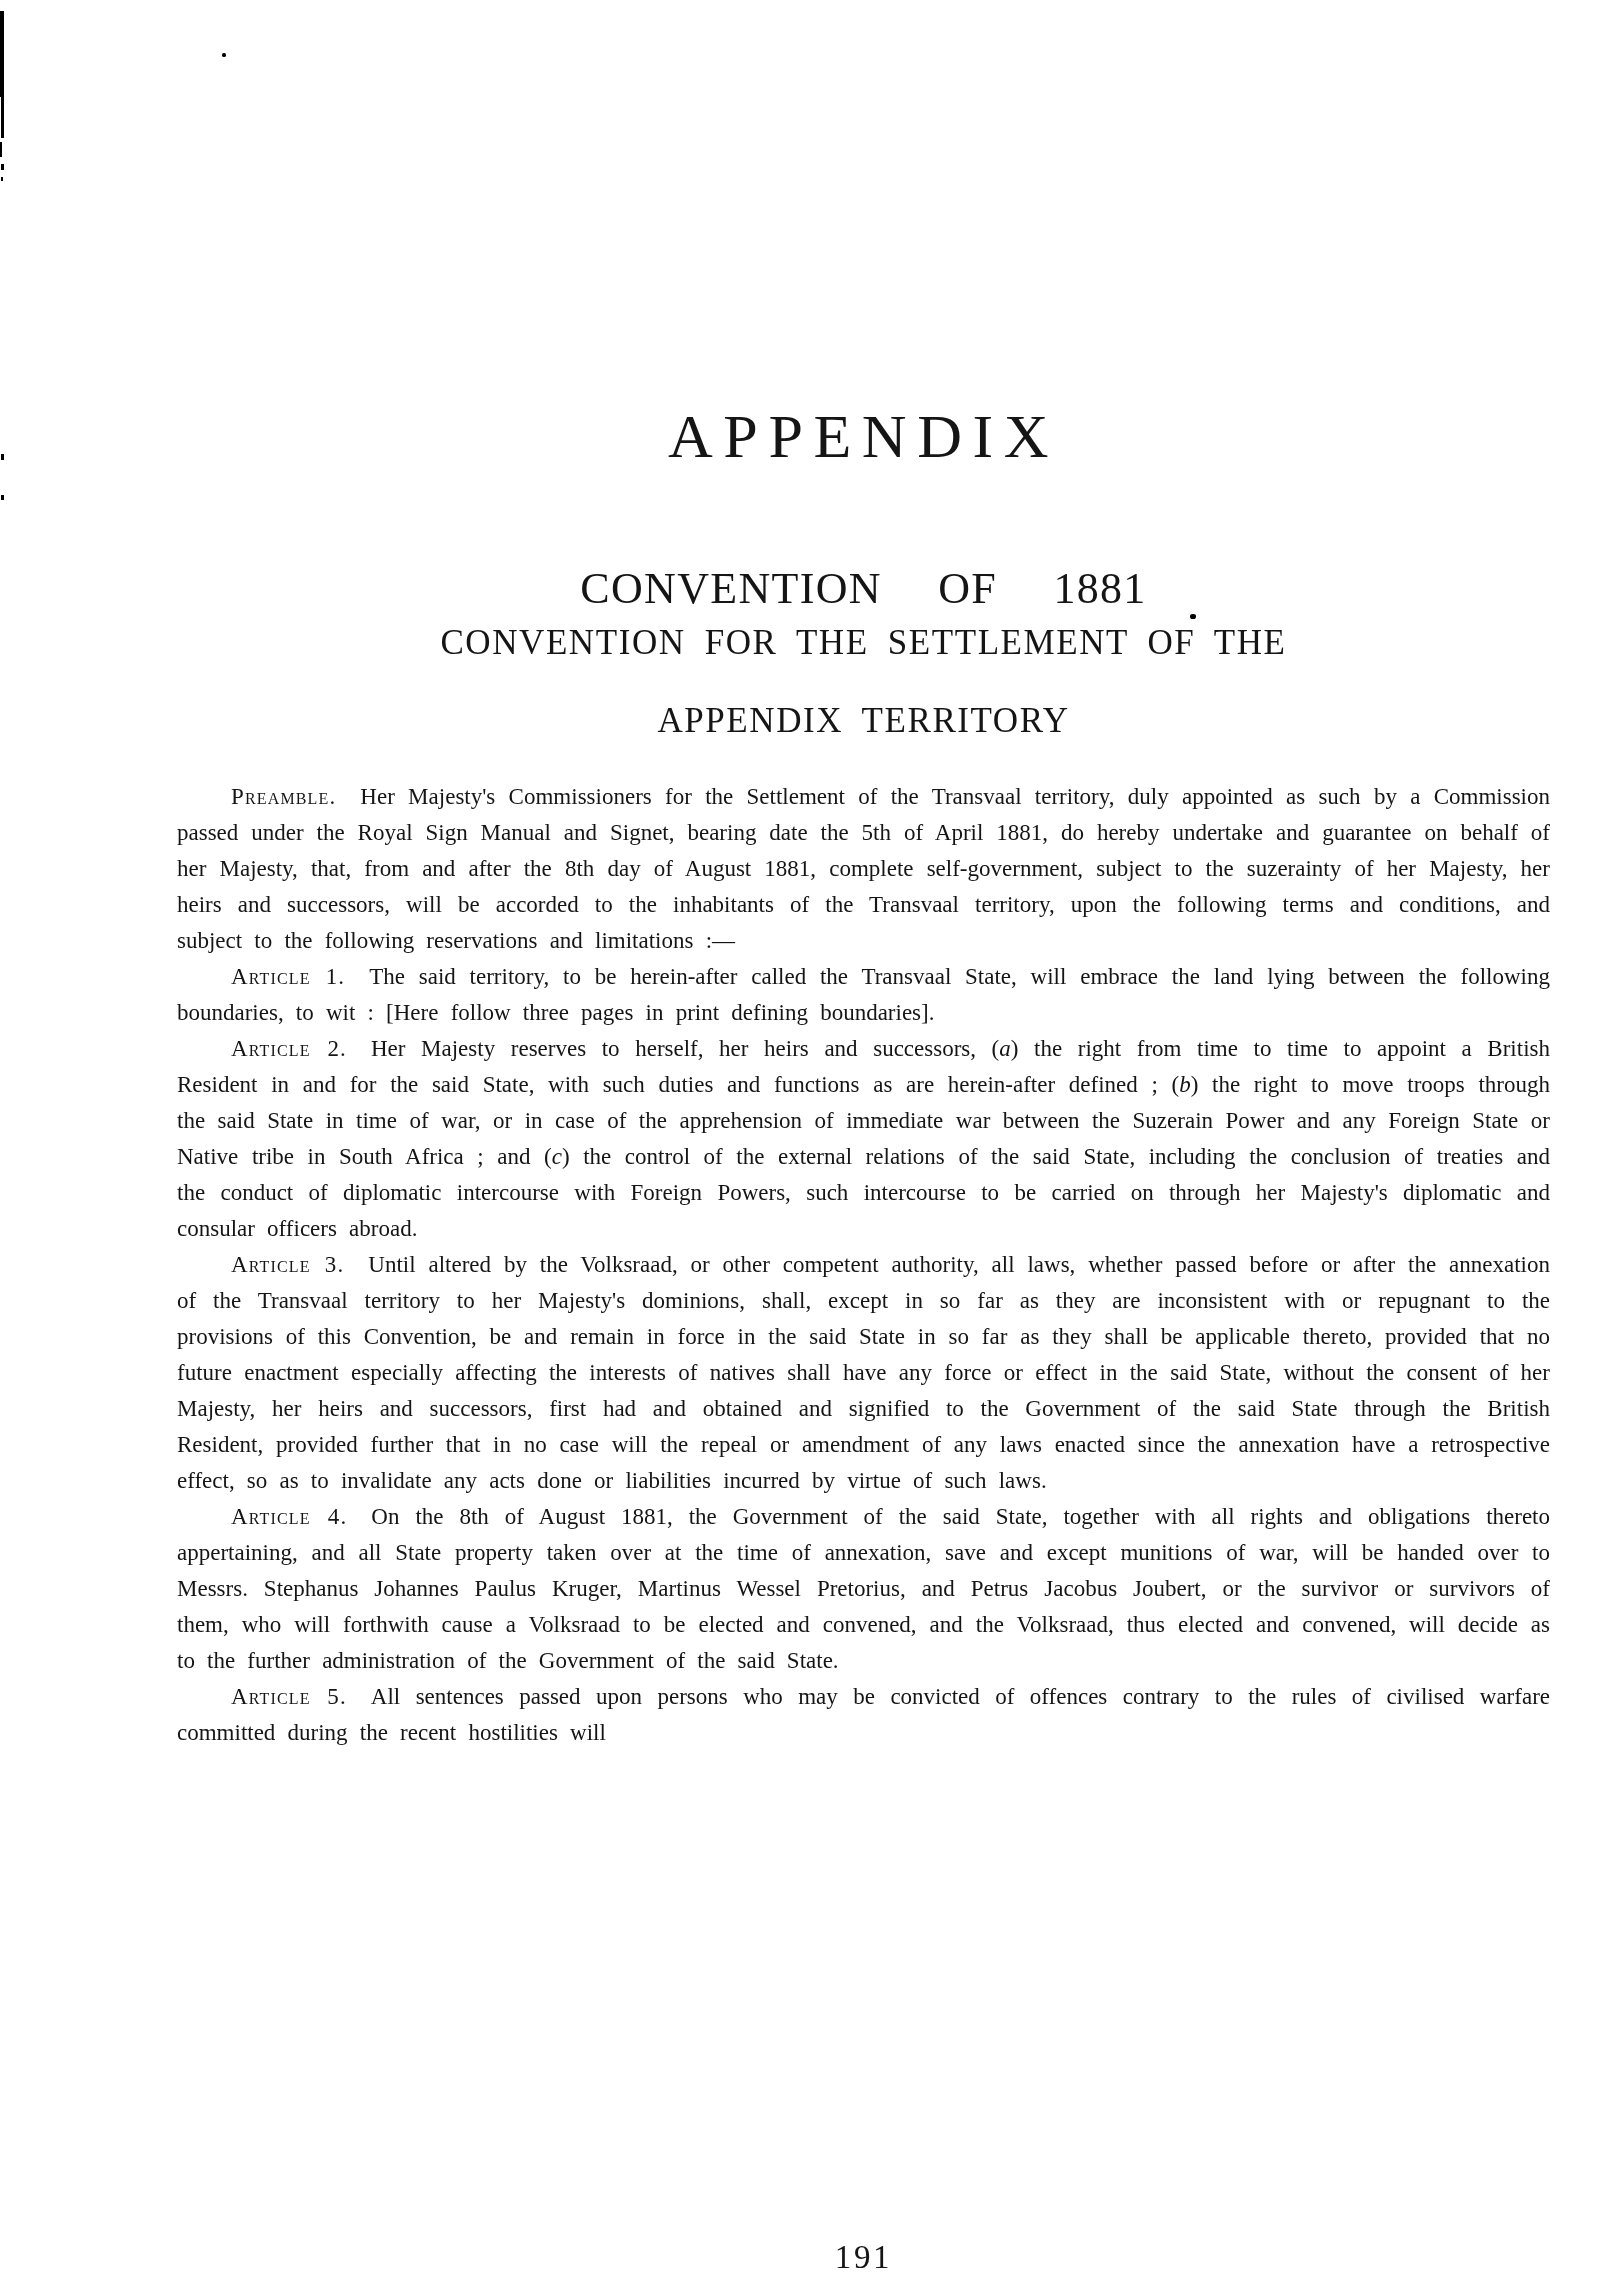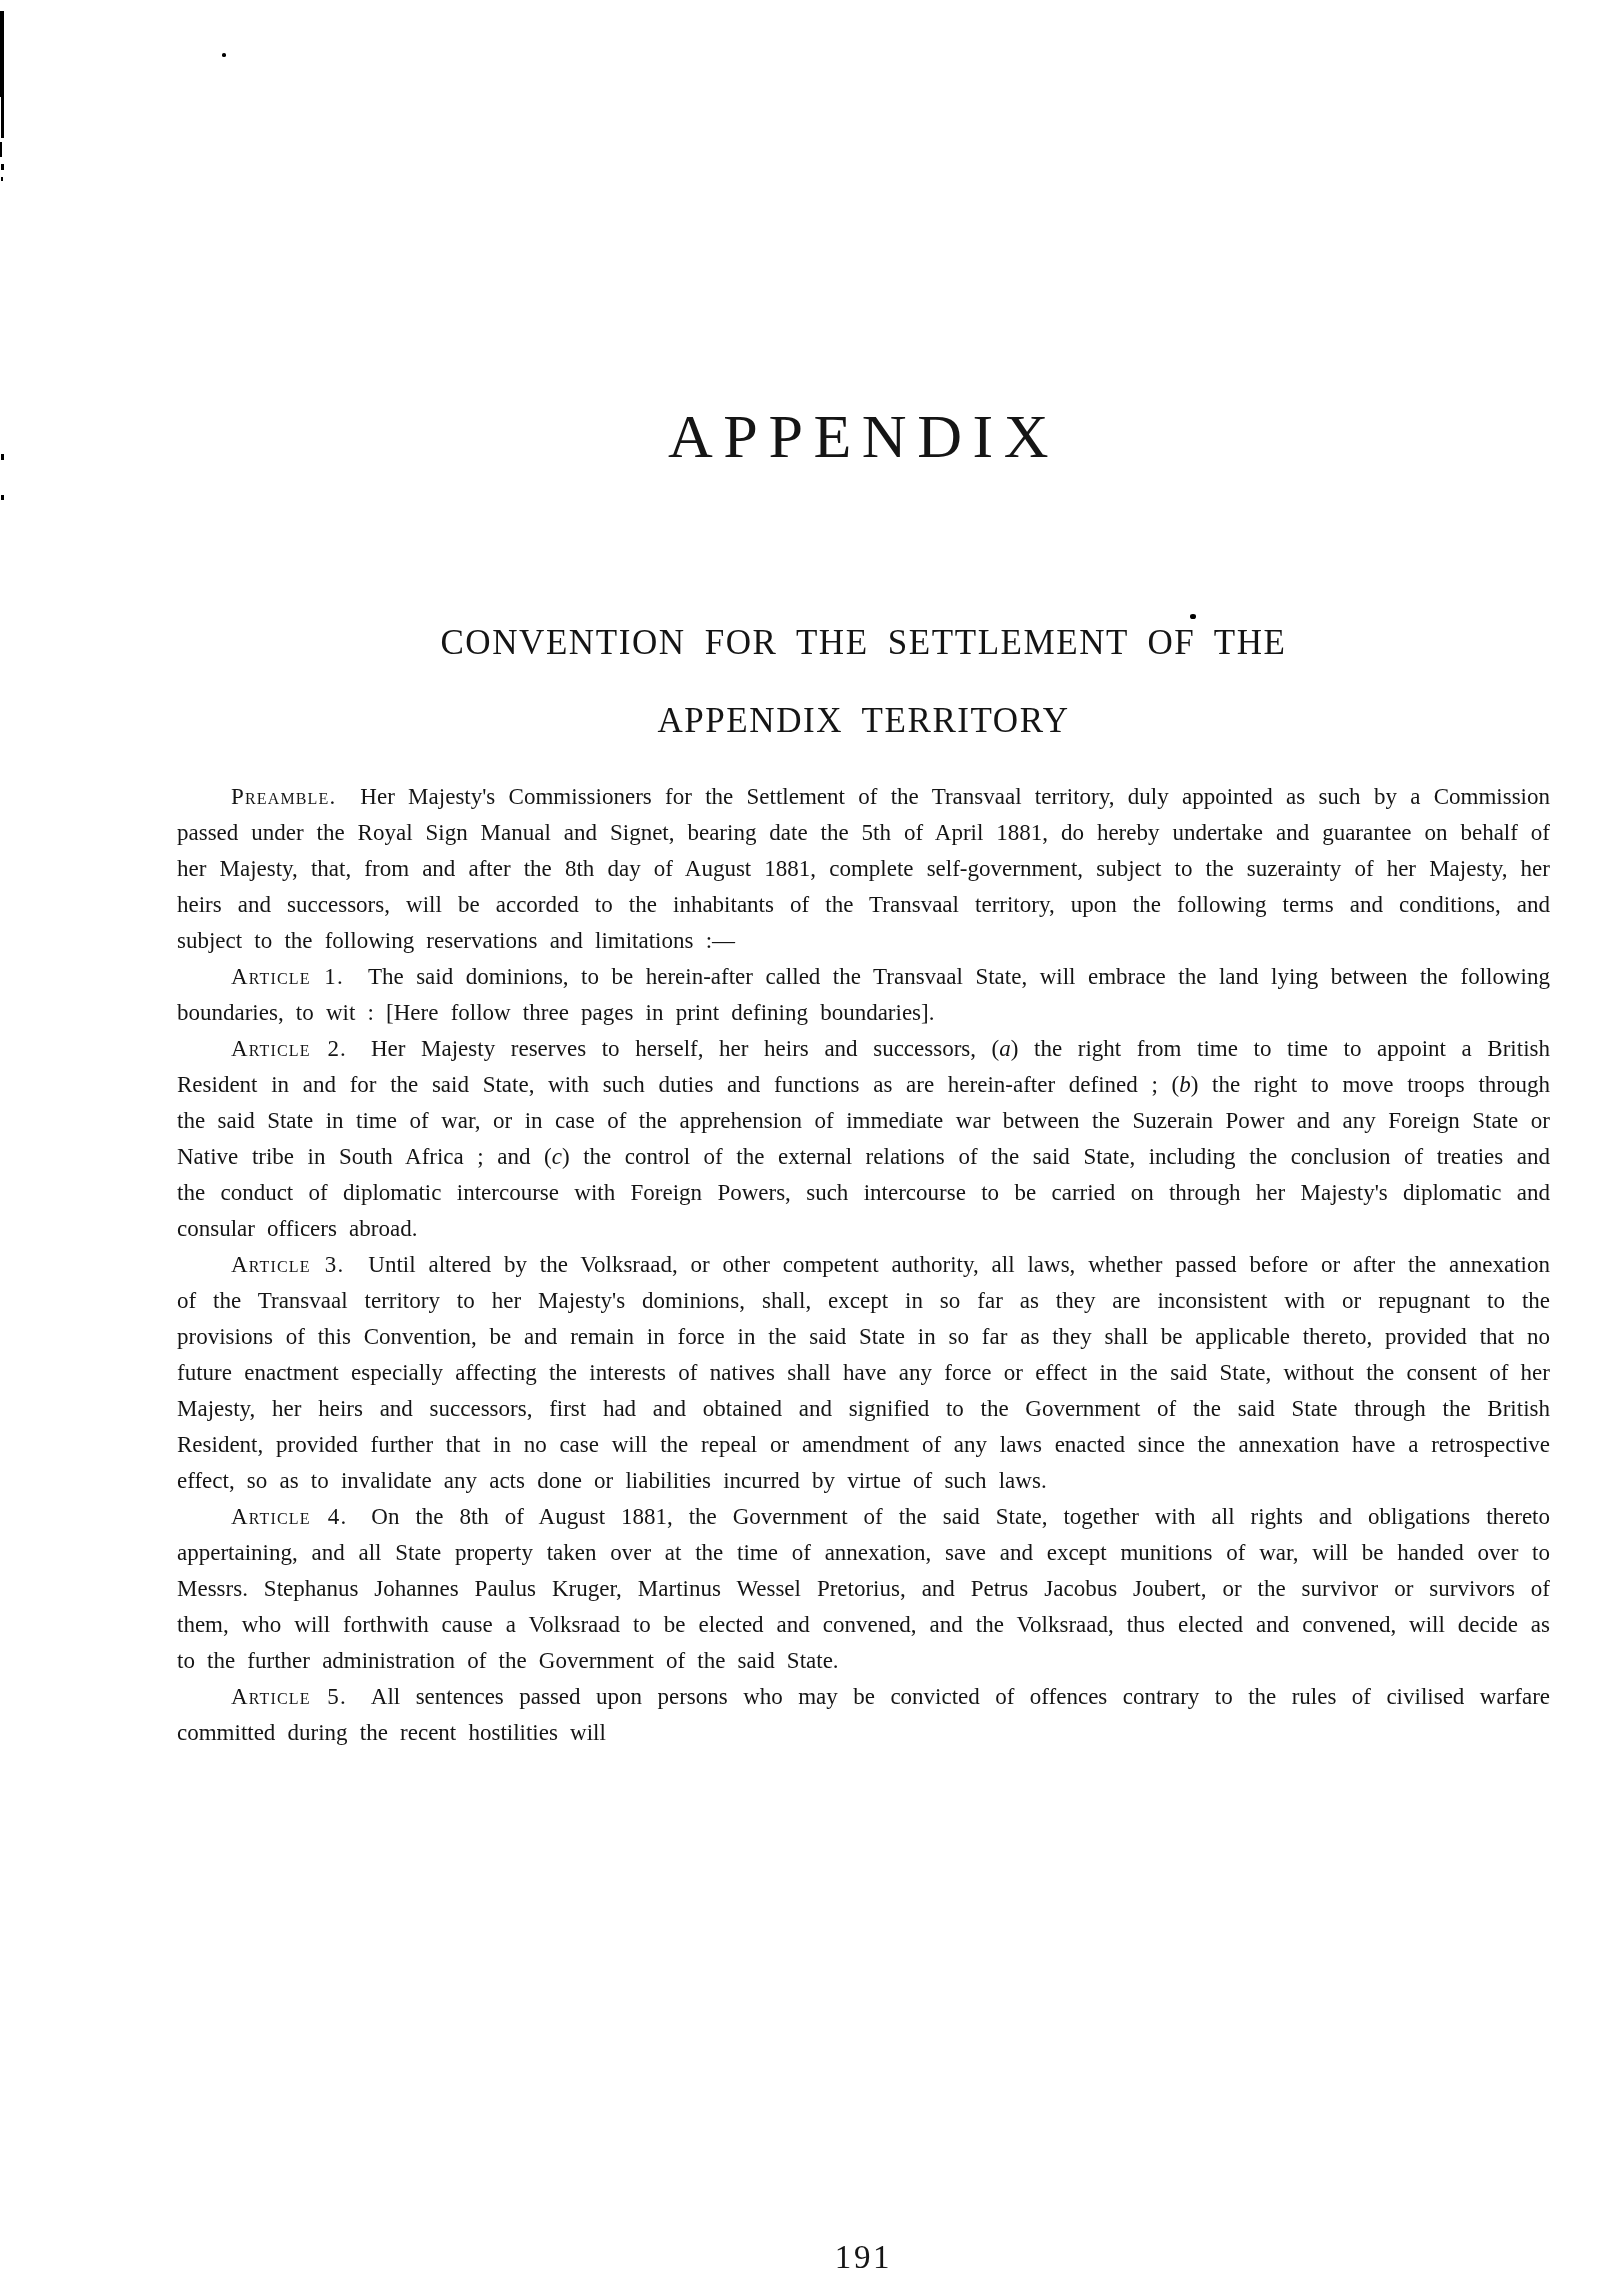--- a/index.html
+++ b/index.html
@@ -93,27 +93,28 @@
     <div class="artifact a-edge3"></div>
     <div class="artifact a-edge4"></div>
     <div class="artifact a-edge5"></div>
     <div class="artifact a-edge6"></div>
     <div class="artifact a-edge7"></div>
   </div>
   <div class="speck s1"></div>
   <div class="speck s2"></div>
 
   <div class="doc-title">APPENDIX</div>
+  <div class="section-heading">CONVENTION  OF  1881</div>
   <div class="subheading line1">CONVENTION FOR THE SETTLEMENT OF THE</div>
   <div class="subheading line2">APPENDIX TERRITORY</div>
 
   <div class="text-block">
   <p class="para"><span class="lead">Preamble.</span><span class="pbody">Her Majesty's Commissioners for the Settlement of the Transvaal territory, duly appointed as such by a Commission passed under the Royal Sign Manual and Signet, bearing date the 5th of April 1881, do hereby undertake and guarantee on behalf of her Majesty, that, from and after the 8th day of August 1881, complete self-government, subject to the suzerainty of her Majesty, her heirs and successors, will be accorded to the inhabitants of the Transvaal territory, upon the following terms and conditions, and subject to the following reservations and limitations :—</span></p>
 
-  <p class="para"><span class="lead">Article 1.</span><span class="pbody">The said dominions, to be herein-after called the Transvaal State, will embrace the land lying between the following boundaries, to wit : [Here follow three pages in print defining boundaries].</span></p>
+  <p class="para"><span class="lead">Article 1.</span><span class="pbody">The said territory, to be herein-after called the Transvaal State, will embrace the land lying between the following boundaries, to wit : [Here follow three pages in print defining boundaries].</span></p>
 
   <p class="para"><span class="lead">Article 2.</span><span class="pbody">Her Majesty reserves to herself, her heirs and successors, (<i>a</i>) the right from time to time to appoint a British Resident in and for the said State, with such duties and functions as are herein-after defined ; (<i>b</i>) the right to move troops through the said State in time of war, or in case of the apprehension of immediate war between the Suzerain Power and any Foreign State or Native tribe in South Africa ; and (<i>c</i>) the control of the external relations of the said State, including the conclusion of treaties and the conduct of diplomatic intercourse with Foreign Powers, such intercourse to be carried on through her Majesty's diplomatic and consular officers abroad.</span></p>
 
   <p class="para"><span class="lead">Article 3.</span><span class="pbody">Until altered by the Volksraad, or other competent authority, all laws, whether passed before or after the annexation of the Transvaal territory to her Majesty's dominions, shall, except in so far as they are inconsistent with or repugnant to the provisions of this Convention, be and remain in force in the said State in so far as they shall be applicable thereto, provided that no future enactment especially affecting the interests of natives shall have any force or effect in the said State, without the consent of her Majesty, her heirs and successors, first had and obtained and signified to the Government of the said State through the British Resident, provided further that in no case will the repeal or amendment of any laws enacted since the annexation have a retrospective effect, so as to invalidate any acts done or liabilities incurred by virtue of such laws.</span></p>
 
   <p class="para"><span class="lead">Article 4.</span><span class="pbody">On the 8th of August 1881, the Government of the said State, together with all rights and obligations thereto appertaining, and all State property taken over at the time of annexation, save and except munitions of war, will be handed over to Messrs. Stephanus Johannes Paulus Kruger, Martinus Wessel Pretorius, and Petrus Jacobus Joubert, or the survivor or survivors of them, who will forthwith cause a Volksraad to be elected and convened, and the Volksraad, thus elected and convened, will decide as to the further administration of the Government of the said State.</span></p>
 
   <p class="para"><span class="lead">Article 5.</span><span class="pbody">All sentences passed upon persons who may be convicted of offences contrary to the rules of civilised warfare committed during the recent hostilities will</span></p>
 </div>
 

